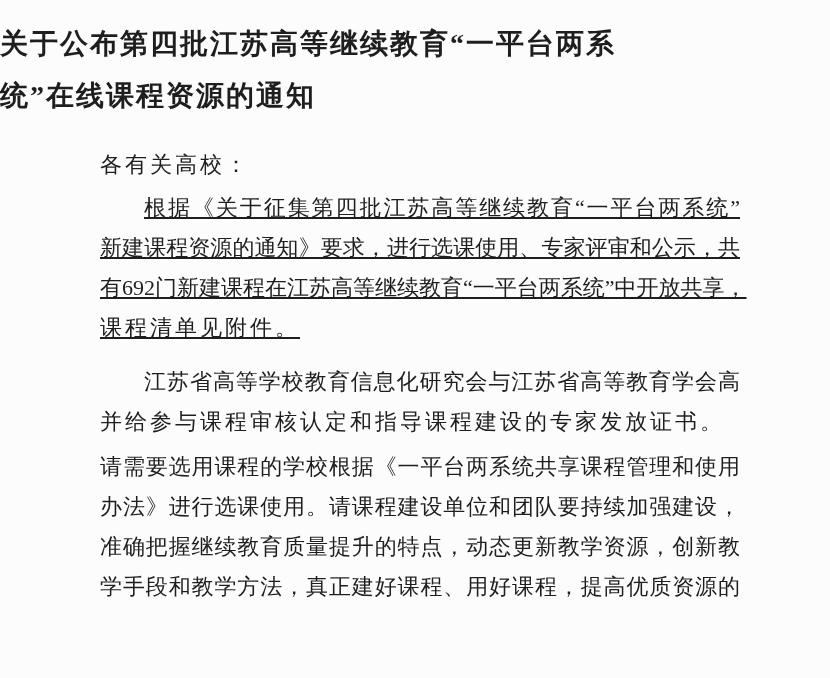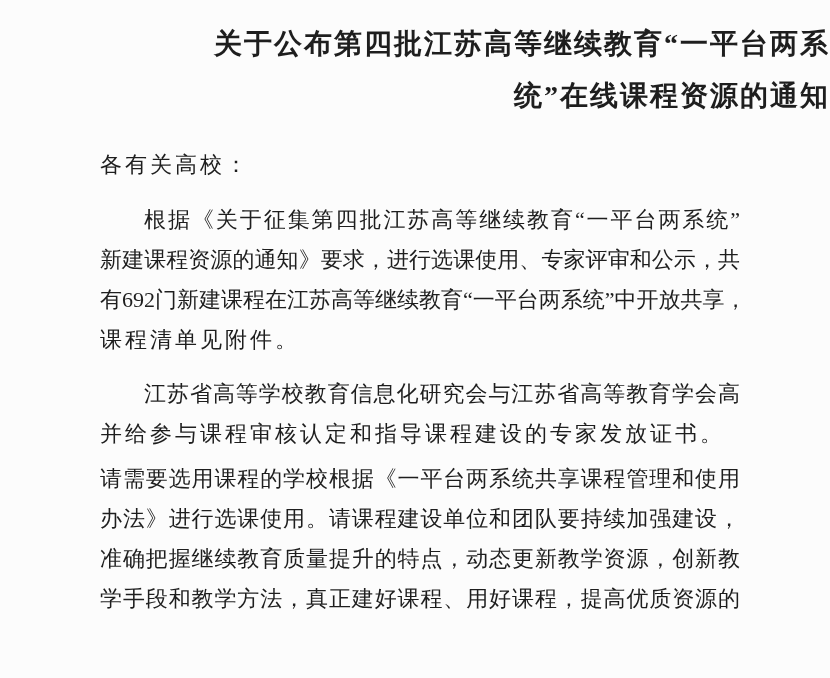--- a/index.html
+++ b/index.html
@@ -12,21 +12,21 @@
     width: 830px;
     height: 678px;
     margin: 0 auto;
     background: #fcfcfc;
     overflow: hidden;
     font-family: "Liberation Serif", "DejaVu Serif", serif;
     color: #1e1e1e;
   }
   .title {
     margin: 18px 0 0 0;
-    text-align: right;
+    text-align: left;
     font-size: 28px;
     font-weight: bold;
     line-height: 52px;
     letter-spacing: 2px;
   }
   .title-line {
     height: 52px;
   }
   .doc-body {
     margin: 23px 0 0 100px;
@@ -41,21 +41,21 @@
     white-space: nowrap;
   }
   .line.short {
     text-align-last: left;
     letter-spacing: 3px;
   }
   .line.indent {
     padding-left: 44px;
   }
   .para { margin: 0; }
-  .para-1 { margin-top: 15px; }
+  .para-1 { margin-top: 3px; text-decoration: underline; }
   .para-2 { margin-top: 14px; }
   .para-3 { margin-top: 5px; }
   .salutation {
     height: 40px;
     text-align: left;
     letter-spacing: 3px;
   }
 </style>
 </head>
 <body>

